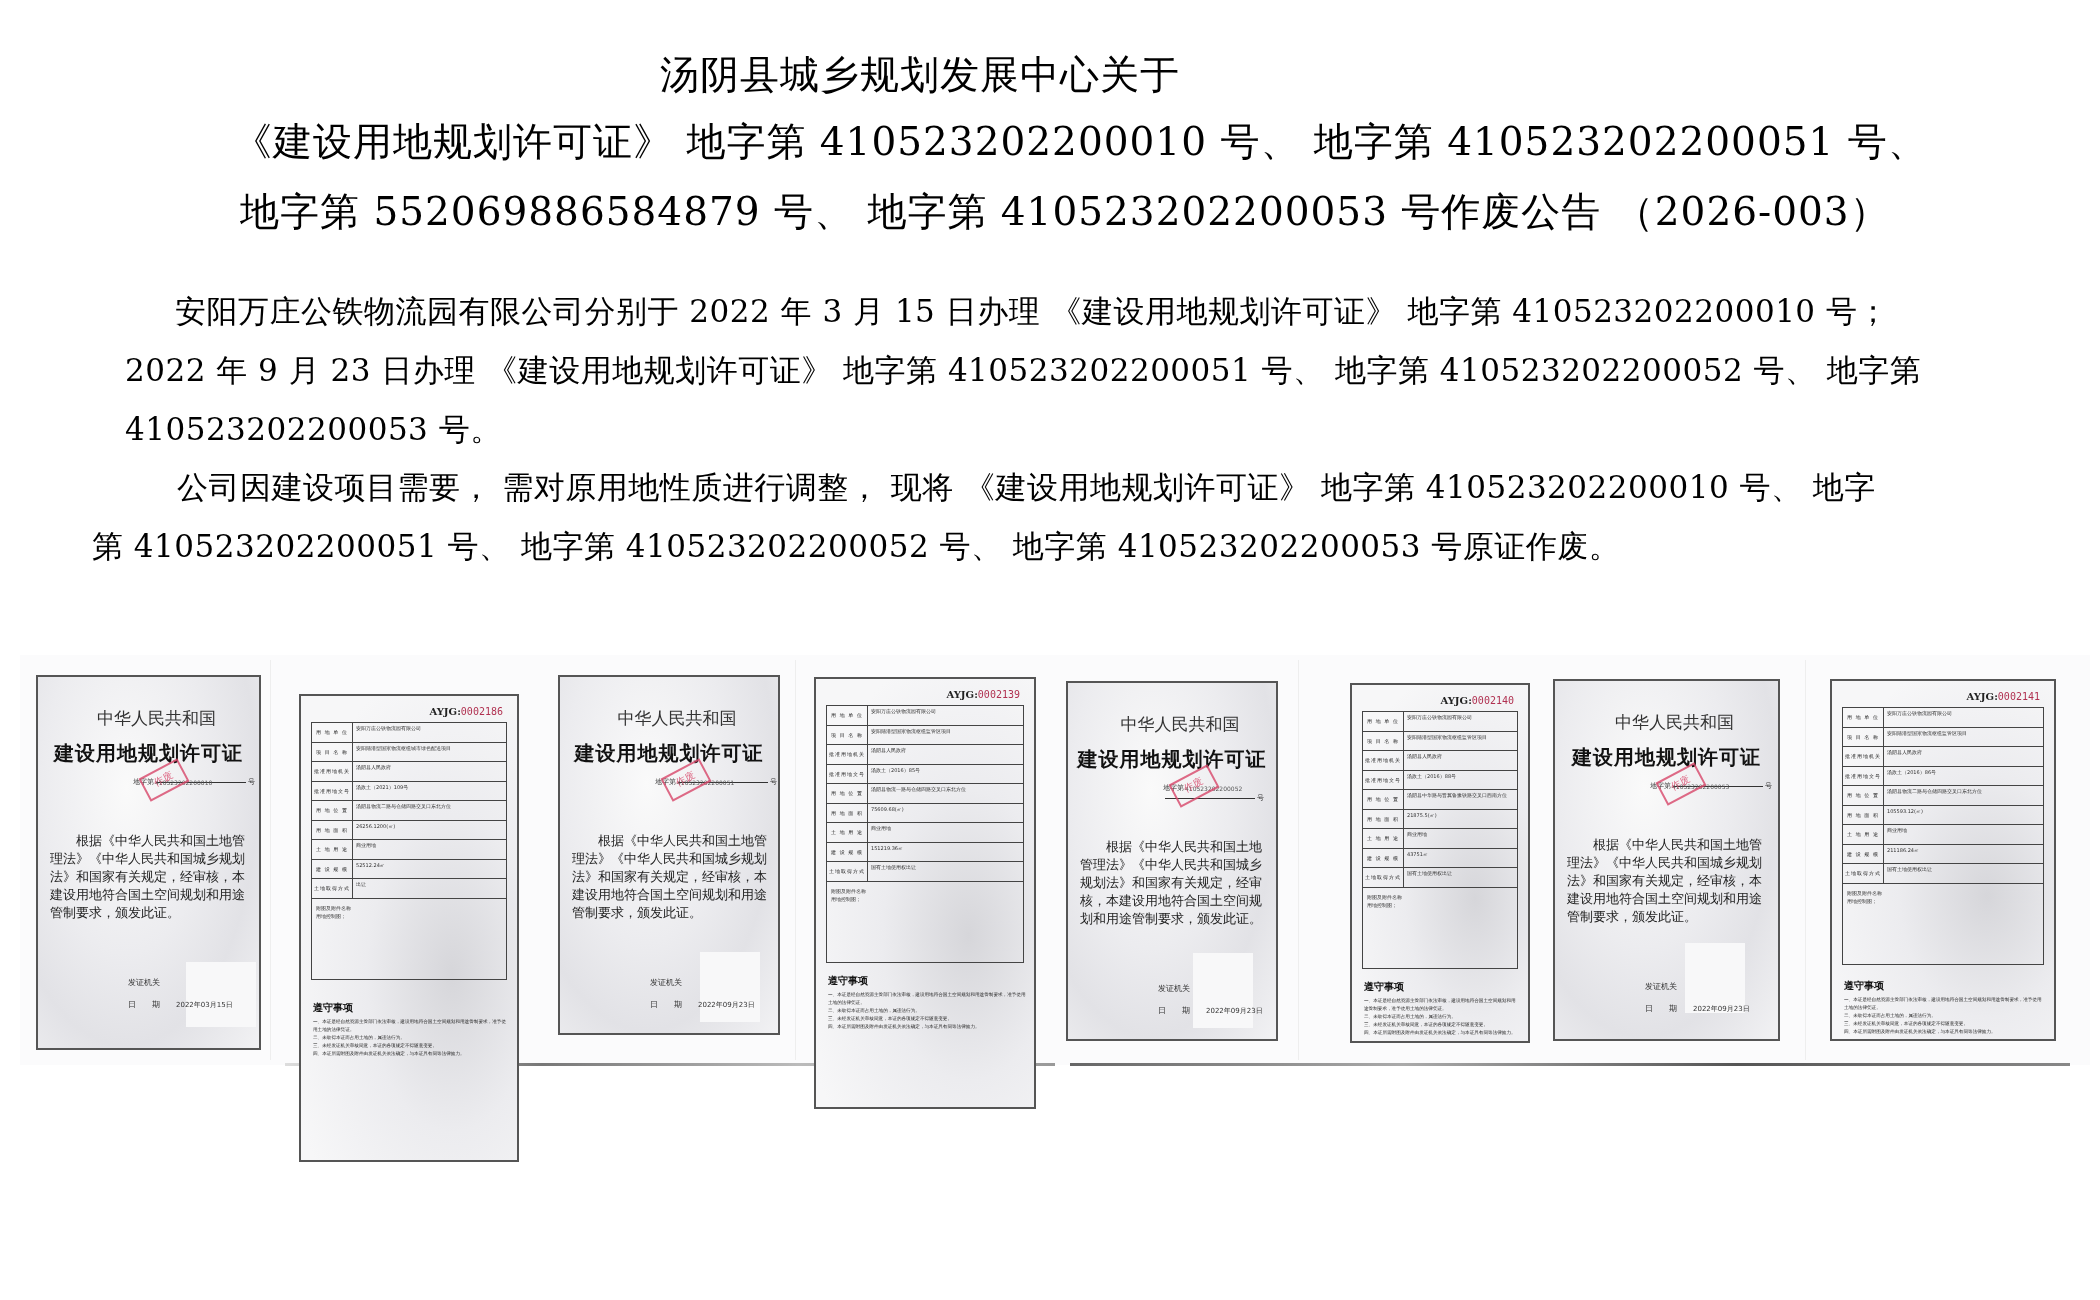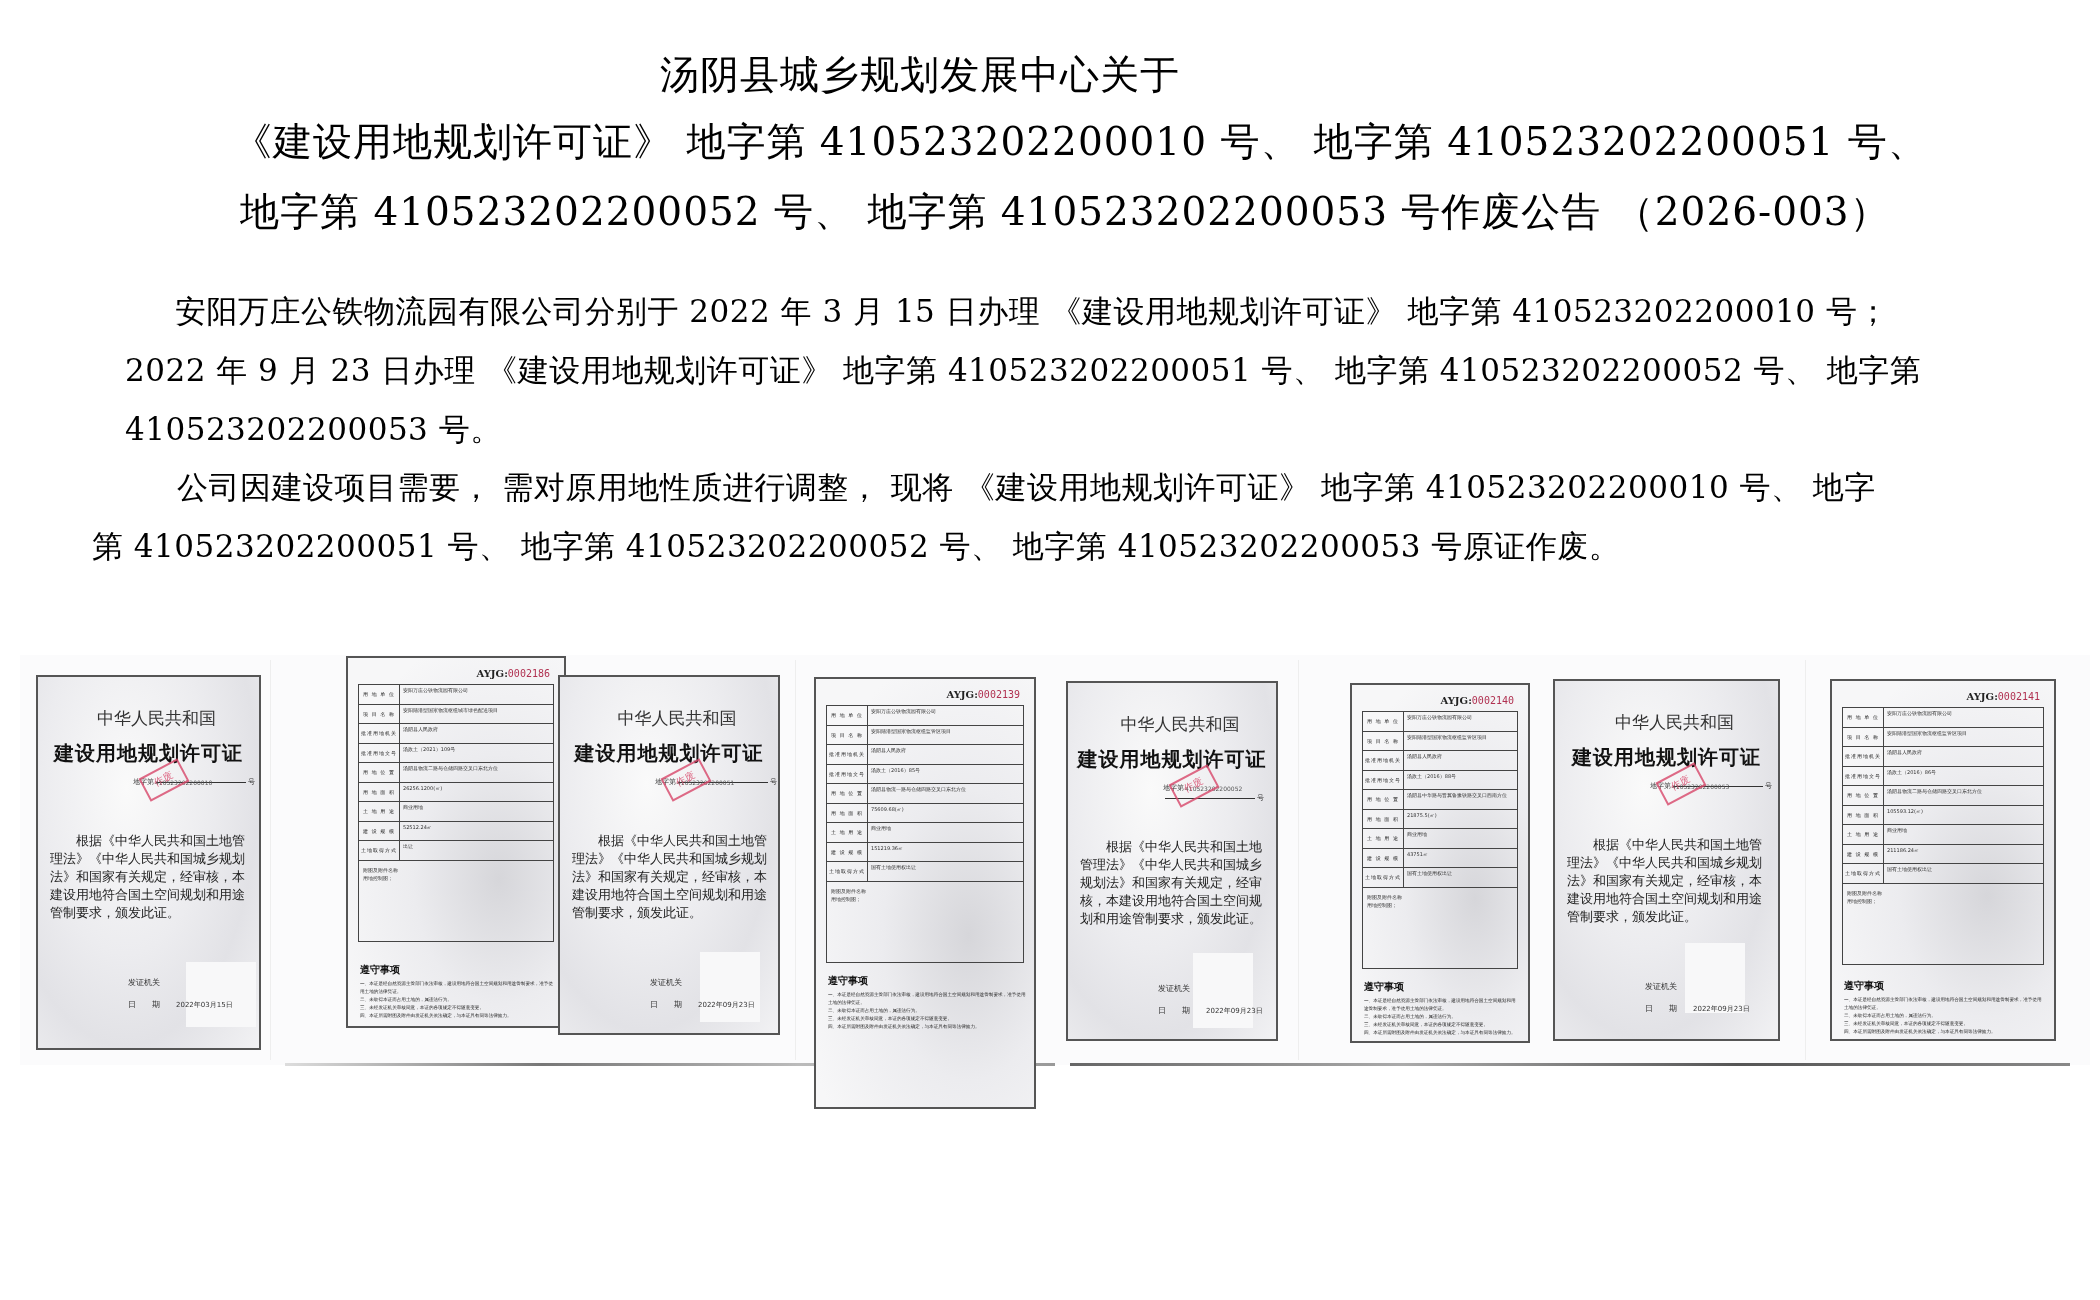--- a/index.html
+++ b/index.html
@@ -37,21 +37,21 @@
   .rp-attach { height:70px; font-size:5px; padding:5px 4px; color:#333; line-height:8px; }
   .rp-rules-title { position:absolute; left:12px; top:305px; font-family:"DejaVu Sans",sans-serif; font-size:10px; font-weight:bold; color:#111; }
   .rp-rules { position:absolute; left:12px; right:8px; top:322px; font-family:"DejaVu Sans",sans-serif; font-size:4.6px; line-height:8px; color:#222; }
 </style>
 </head>
 <body>
 
 <div>
   <div class="title-line" style="left:660px; top:55px;">汤阴县城乡规划发展中心关于</div>
   <div class="title-line" style="left:233px; top:122px;">《建设用地规划许可证》 地字第 410523202200010 号、 地字第 410523202200051 号、</div>
-  <div class="title-line" style="left:240px; top:192px;">地字第 410523202200052 号、 地字第 410523202200053 号作废公告 （2026-003）</div>
+  <div class="title-line" style="left:240px; top:192px;">地字第 552069886584879 号、 地字第 410523202200053 号作废公告 （2026-003）</div>
 </div>
 
 <div>
   <div class="body-line" style="left:175px; top:296px;">安阳万庄公铁物流园有限公司分别于 2022 年 3 月 15 日办理 《建设用地规划许可证》 地字第 410523202200010 号；</div>
   <div class="body-line" style="left:125px; top:355px;">2022 年 9 月 23 日办理 《建设用地规划许可证》 地字第 410523202200051 号、 地字第 410523202200052 号、 地字第</div>
   <div class="body-line" style="left:125px; top:414px;">410523202200053 号。</div>
 </div>
 
 <div>
   <div class="body-line" style="left:177px; top:472px;">公司因建设项目需要， 需对原用地性质进行调整， 现将 《建设用地规划许可证》 地字第 410523202200010 号、 地字</div>
@@ -74,21 +74,21 @@
     <div class="cv-no">
       <span>地字第</span><span class="line"></span><span>号</span>
       <span class="num" style="left:22px;">410523202200010</span>
     </div>
     <div class="stamp">作废</div>
     <div class="cv-body">根据《中华人民共和国土地管理法》《中华人民共和国城乡规划法》和国家有关规定，经审核，本建设用地符合国土空间规划和用途管制要求，颁发此证。</div>
     <div class="blank-patch" style="left:148px; top:285px; width:70px; height:65px;"></div>
     <div class="cv-issuer">发证机关</div>
     <div class="cv-date"><span>日　　期</span><span class="d">2022年03月15日</span></div>
   </div>
-  <div class="page-border page-right" style="left:299px; top:656px; width:220px; height:372px;margin-left:47px;">
+  <div class="page-border page-right" style="left:299px; top:694px; width:220px; height:468px;">
     <div class="rp-serial"><span>AYJG:</span><span class="sn">0002186</span></div>
     <div class="rp-table">
       <div class="rp-row">
           <div class="rp-label">用 地 单 位</div>
           <div class="rp-val">安阳万庄公铁物流园有限公司</div>
         </div>
       <div class="rp-row">
           <div class="rp-label">项 目 名 称</div>
           <div class="rp-val">安阳陆港型国家物流枢纽城市绿色配送项目</div>
         </div>

